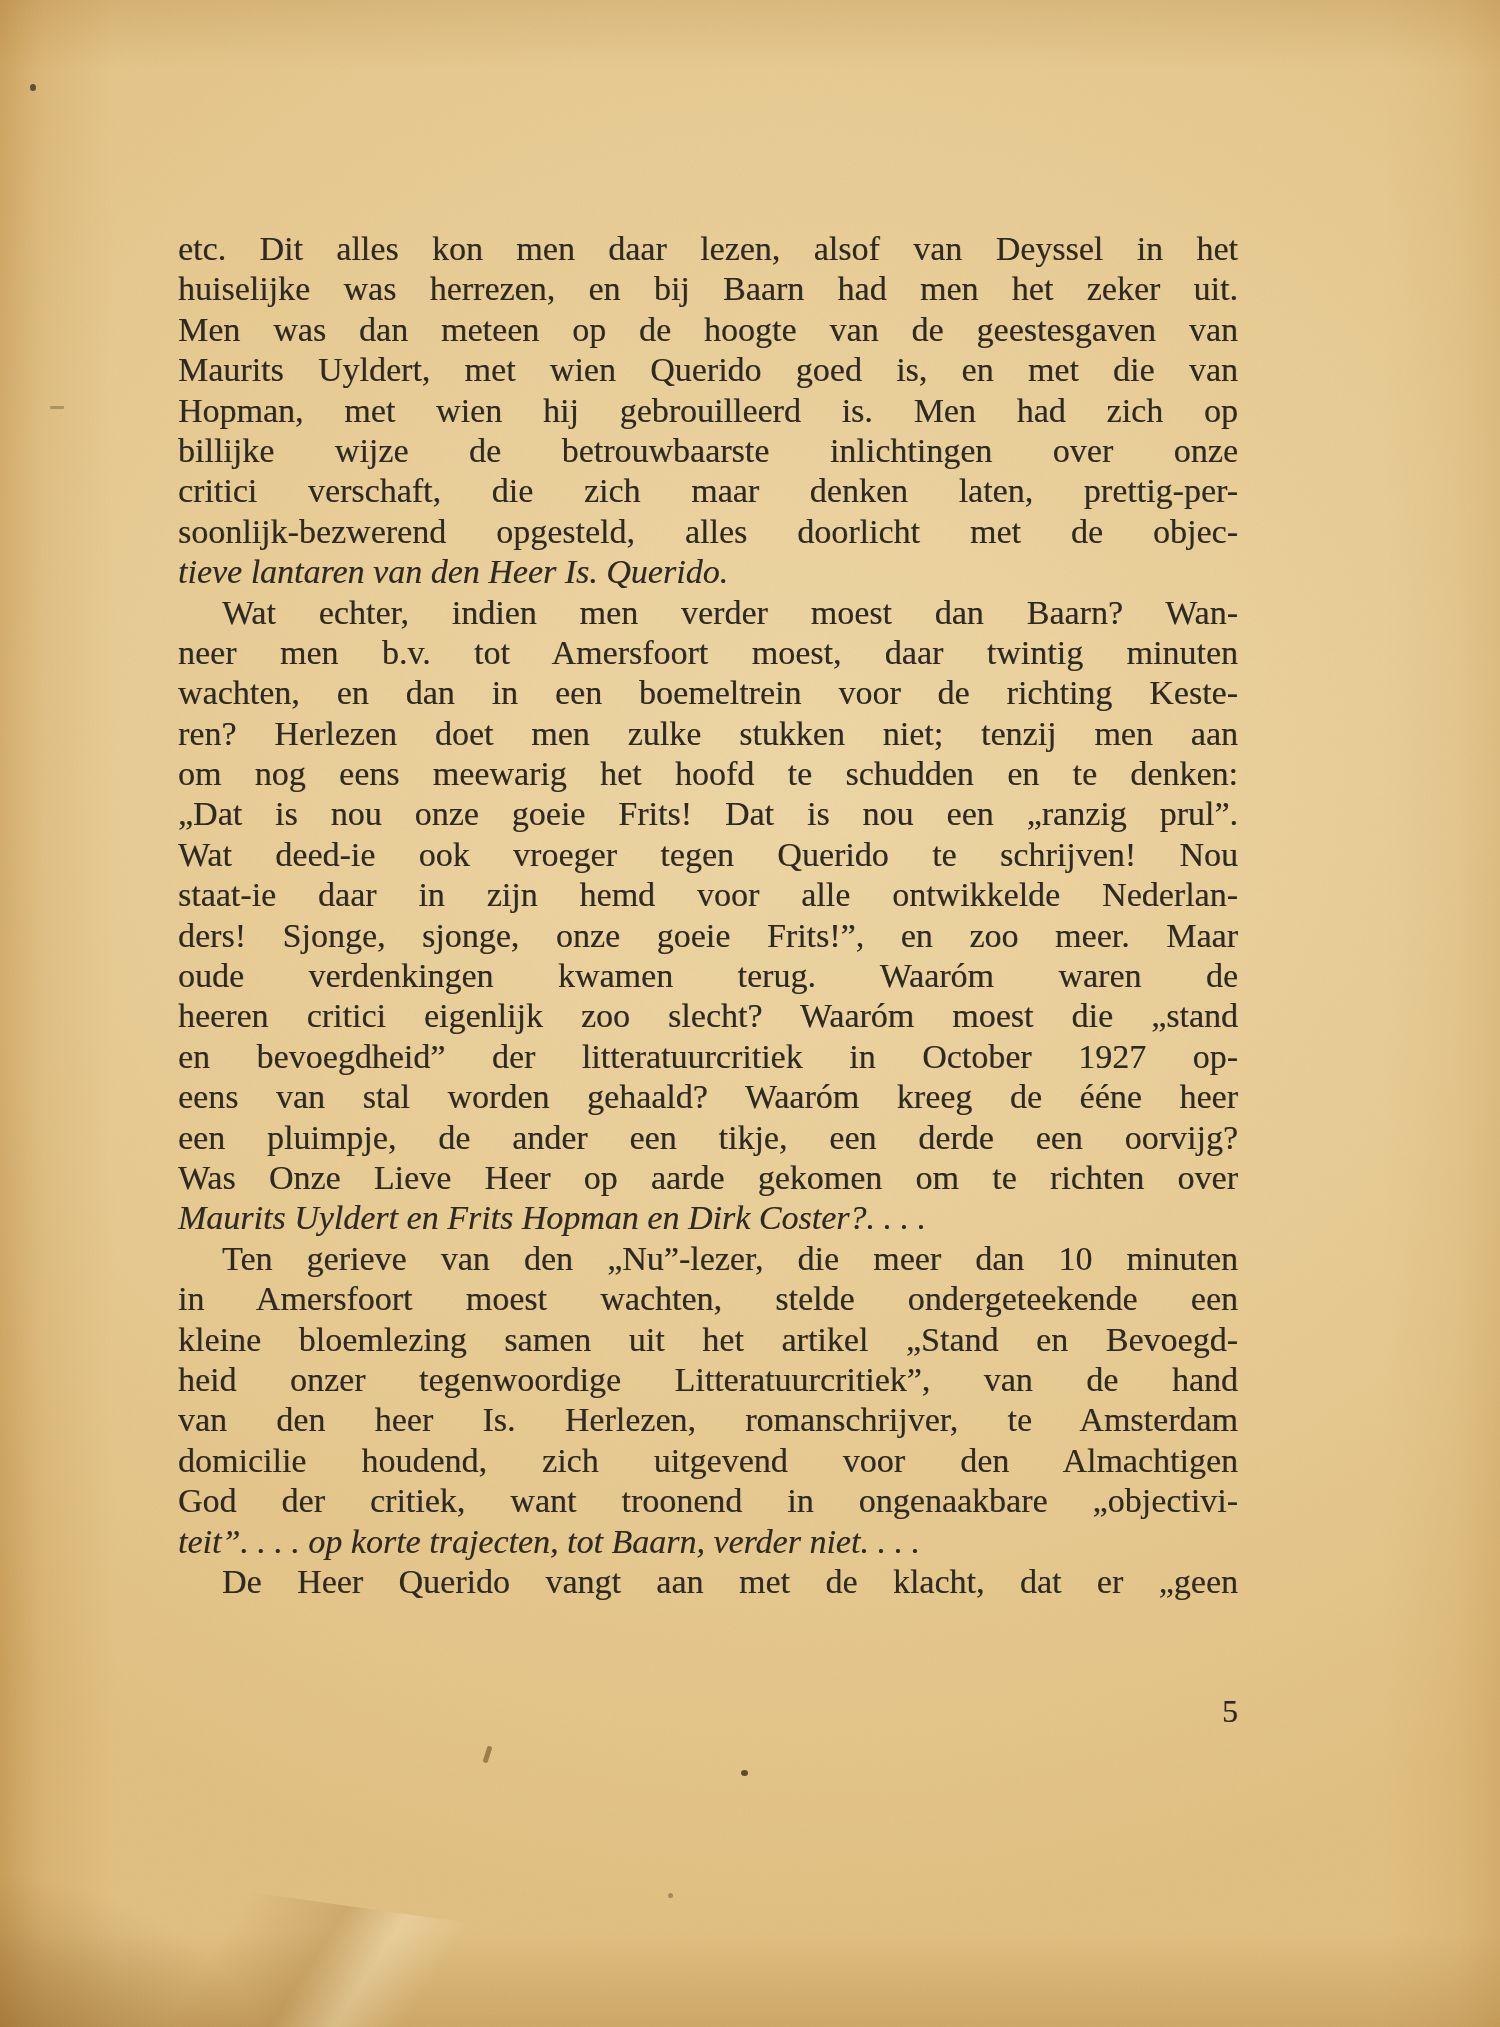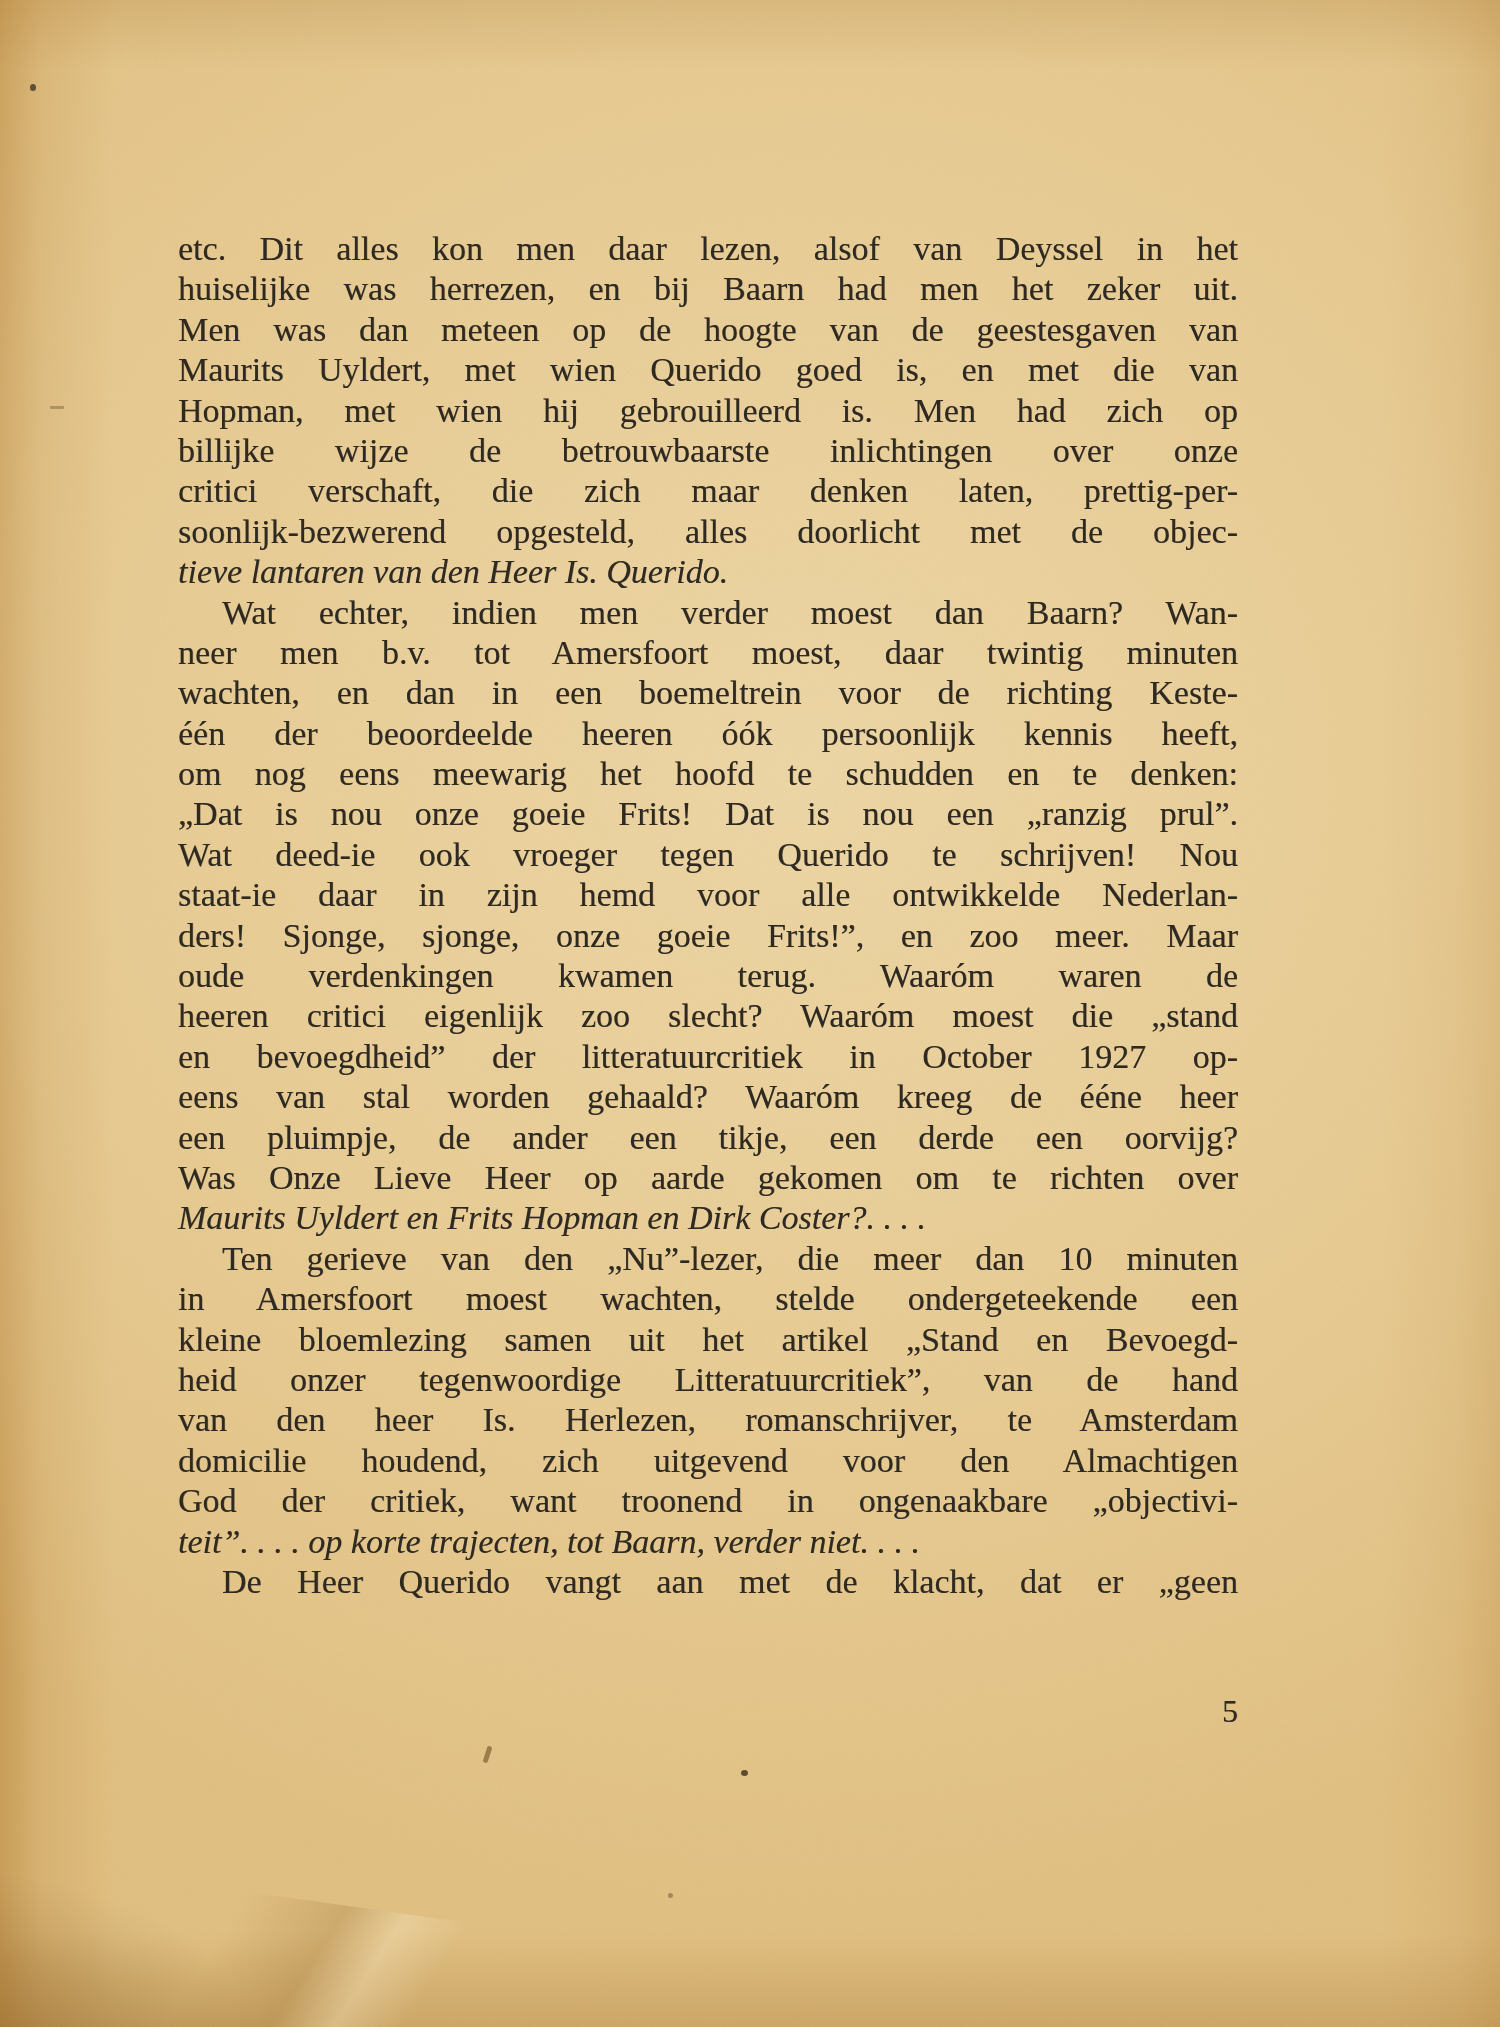--- a/index.html
+++ b/index.html
@@ -97,21 +97,21 @@
       <div class="line just">Men was dan meteen op de hoogte van de geestesgaven van</div>
       <div class="line just">Maurits Uyldert, met wien Querido goed is, en met die van</div>
       <div class="line just">Hopman, met wien hij gebrouilleerd is. Men had zich op</div>
       <div class="line just">billijke wijze de betrouwbaarste inlichtingen over onze</div>
       <div class="line just">critici verschaft, die zich maar denken laten, prettig-per-</div>
       <div class="line just">soonlijk-bezwerend opgesteld, alles doorlicht met de objec-</div>
       <div class="line left">tieve lantaren van den Heer Is. Querido.</div>
       <div class="line just ind">Wat echter, indien men verder moest dan Baarn? Wan-</div>
       <div class="line just">neer men b.v. tot Amersfoort moest, daar twintig minuten</div>
       <div class="line just">wachten, en dan in een boemeltrein voor de richting Keste-</div>
-      <div class="line just">één der beoordeelde heeren óók persoonlijk kennis heeft,</div>
+      <div class="line just">ren? Herlezen doet men zulke stukken niet; tenzij men aan</div>
       <div class="line just">om nog eens meewarig het hoofd te schudden en te denken:</div>
       <div class="line just">„Dat is nou onze goeie Frits! Dat is nou een „ranzig prul”.</div>
       <div class="line just">Wat deed-ie ook vroeger tegen Querido te schrijven! Nou</div>
       <div class="line just">staat-ie daar in zijn hemd voor alle ontwikkelde Nederlan-</div>
       <div class="line just">ders! Sjonge, sjonge, onze goeie Frits!”, en zoo meer. Maar</div>
       <div class="line just">oude verdenkingen kwamen terug. Waaróm waren de</div>
       <div class="line just">heeren critici eigenlijk zoo slecht? Waaróm moest die „stand</div>
       <div class="line just">en bevoegdheid” der litteratuurcritiek in October 1927 op-</div>
       <div class="line just">eens van stal worden gehaald? Waaróm kreeg de ééne heer</div>
       <div class="line just">een pluimpje, de ander een tikje, een derde een oorvijg?</div>

